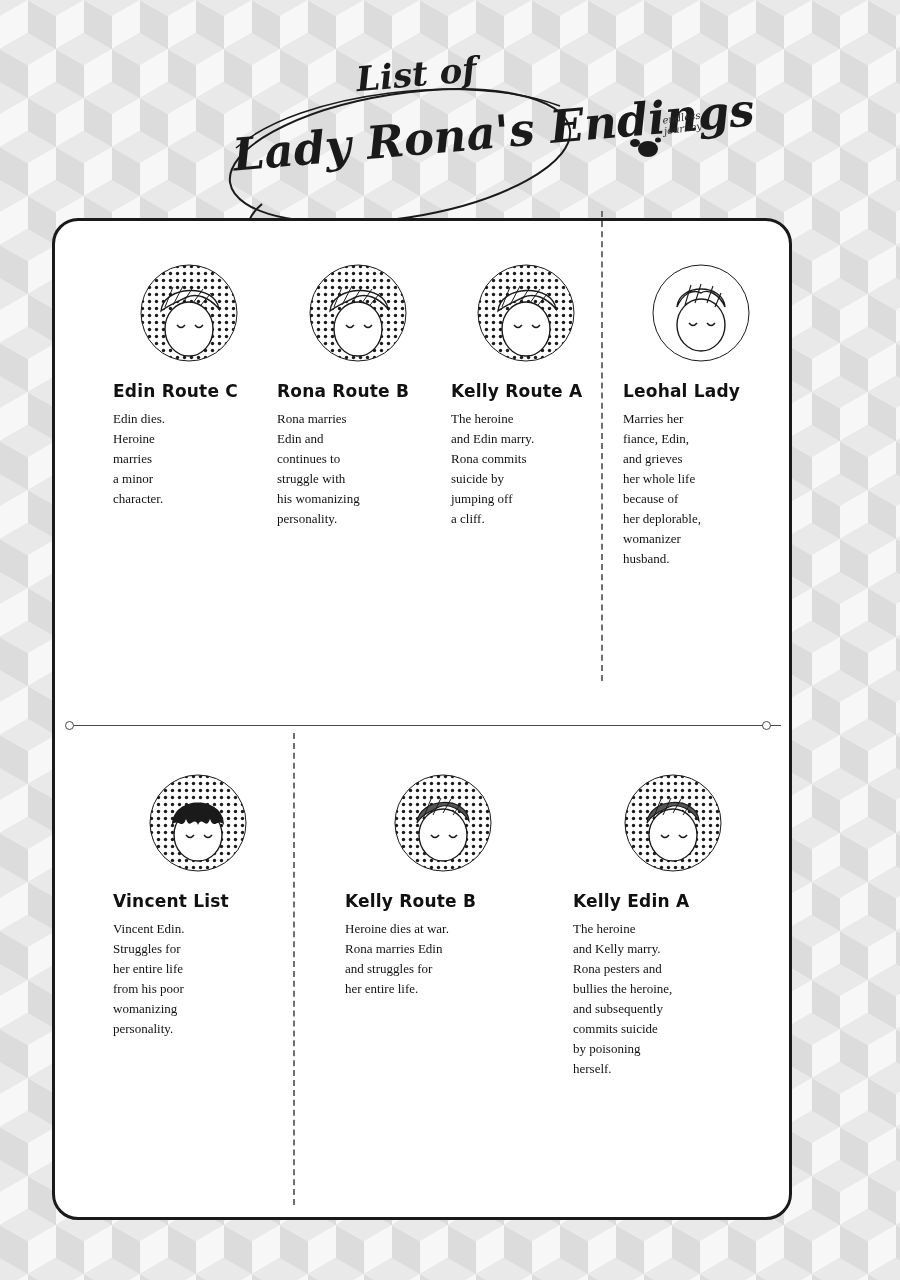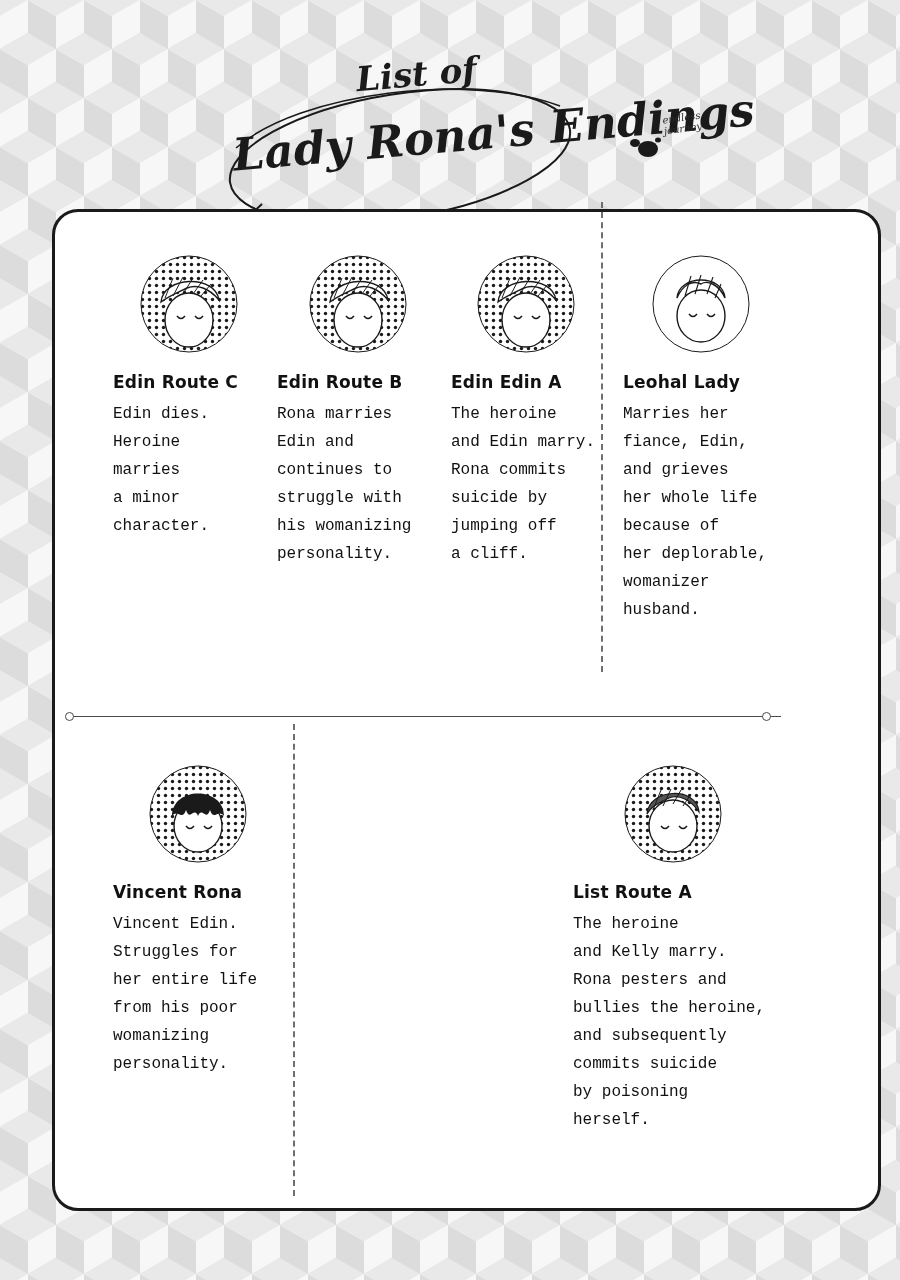--- a/index.html
+++ b/index.html
@@ -83,23 +83,23 @@
     position: absolute;
     top: 108px;
     left: 628px;
     width: 34px;
     height: 22px;
   }
 
   
   #panel {
     position: absolute;
-    top: 209px;
+    top: 218px;
     left: 52px;
-    width: 829px;
+    width: 740px;
     height: 1002px;
     background: #ffffff;
     border: 3px solid #1a1a1a;
     border-radius: 26px;
     box-sizing: border-box;
   }
 
   
   #mid-divider {
     position: absolute;
@@ -145,23 +145,23 @@
   .entry-title {
     font-family: "DejaVu Sans", sans-serif;
     font-weight: bold;
     font-size: 17px;
     color: #111111;
     letter-spacing: 0.2px;
     margin-bottom: 8px;
     white-space: nowrap;
   }
   .entry-desc {
-    font-family: Liberation Mono, monospace;
-    font-size: 16px;
-    line-height: 28px;
+    font-family: Liberation Serif, serif;
+    font-size: 13px;
+    line-height: 20px;
     color: #111111;
     white-space: pre-line;
   }
 </style>
 </head>
 <body>
 
 <div id="page">
 
   <div id="title-area">
@@ -228,21 +228,21 @@
           <g clip-path="url(#clip1)">
             <rect x="0" y="0" width="100" height="100" fill="url(#dots1)"></rect>
             <ellipse cx="50" cy="66" rx="24" ry="27" fill="#ffffff" stroke="#1a1a1a" stroke-width="1.4"></ellipse>
             <path d="M22 48 C 24 22, 76 20, 80 46 C 70 34, 58 30, 48 34 C 40 38, 30 42, 22 48 Z" fill="#ffffff" stroke="#1a1a1a" stroke-width="1.4"></path>
             <path d="M26 44 L 34 24 M34 42 L 44 23 M44 40 L 54 24 M54 40 L 64 26 M62 42 L 72 30" stroke="#1a1a1a" stroke-width="1" fill="none"></path>
             <path d="M38 62 q 4 5 8 0 M56 62 q 4 5 8 0" stroke="#1a1a1a" stroke-width="1.6" fill="none"></path>
           </g>
           <circle cx="50" cy="50" r="48" fill="none" stroke="#1a1a1a" stroke-width="1"></circle>
         </svg>
       </div>
-      <div class="entry-title">Edin Route B</div>
+      <div class="entry-title">Rona Route B</div>
       <div class="entry-desc">Rona marries
 Edin and
 continues to
 struggle with
 his womanizing
 personality.</div>
     </div>
 
     <div class="entry" style="top:42px; left:396px; width:150px;">
       <div class="portrait">
@@ -250,21 +250,21 @@
           <g clip-path="url(#clip1)">
             <rect x="0" y="0" width="100" height="100" fill="url(#dots1)"></rect>
             <ellipse cx="50" cy="66" rx="24" ry="27" fill="#ffffff" stroke="#1a1a1a" stroke-width="1.4"></ellipse>
             <path d="M22 48 C 24 22, 76 20, 80 46 C 70 34, 58 30, 48 34 C 40 38, 30 42, 22 48 Z" fill="#ffffff" stroke="#1a1a1a" stroke-width="1.4"></path>
             <path d="M26 44 L 34 24 M34 42 L 44 23 M44 40 L 54 24 M54 40 L 64 26 M62 42 L 72 30" stroke="#1a1a1a" stroke-width="1" fill="none"></path>
             <path d="M38 62 q 4 5 8 0 M56 62 q 4 5 8 0" stroke="#1a1a1a" stroke-width="1.6" fill="none"></path>
           </g>
           <circle cx="50" cy="50" r="48" fill="none" stroke="#1a1a1a" stroke-width="1"></circle>
         </svg>
       </div>
-      <div class="entry-title">Edin Edin A</div>
+      <div class="entry-title">Kelly Route A</div>
       <div class="entry-desc">The heroine
 and Edin marry.
 Rona commits
 suicide by
 jumping off
 a cliff.</div>
     </div>
 
     <div class="entry" style="top:42px; left:568px; width:156px;">
       <div class="portrait">
@@ -297,44 +297,63 @@
           </defs>
           <g clip-path="url(#clip4)">
             <rect x="0" y="0" width="100" height="100" fill="url(#dots1)"></rect>
             <ellipse cx="50" cy="62" rx="24" ry="26" fill="#ffffff" stroke="#1a1a1a" stroke-width="1.4"></ellipse>
             <path d="M24 52 C 24 22, 76 22, 76 52 C 70 44, 66 58, 62 46 C 58 58, 54 42, 50 52 C 46 42, 42 58, 38 46 C 34 58, 30 44, 24 52 Z" fill="#1a1a1a"></path>
             <path d="M38 62 q 4 5 8 0 M56 62 q 4 5 8 0" stroke="#1a1a1a" stroke-width="1.6" fill="none"></path>
           </g>
           <circle cx="50" cy="50" r="48" fill="none" stroke="#1a1a1a" stroke-width="1"></circle>
         </svg>
       </div>
-      <div class="entry-title">Vincent Rona</div>
+      <div class="entry-title">Vincent List</div>
       <div class="entry-desc">Vincent Edin.
 Struggles for
 her entire life
 from his poor
 womanizing
 personality.</div>
     </div>
 
-
-    <div class="entry" style="top:552px; left:518px; width:200px;">
+    <div class="entry" style="top:552px; left:290px; width:196px;">
       <div class="portrait">
         <svg viewBox="0 0 100 100" width="100" height="100">
           <g clip-path="url(#clip4)">
             <rect x="0" y="0" width="100" height="100" fill="url(#dots1)"></rect>
             <ellipse cx="50" cy="62" rx="24" ry="26" fill="#ffffff" stroke="#1a1a1a" stroke-width="1.4"></ellipse>
             <path d="M24 50 C 26 24, 74 22, 76 48 C 68 36, 56 30, 46 34 C 38 38, 28 42, 24 50 Z" fill="#555555" stroke="#1a1a1a" stroke-width="1.2"></path>
             <path d="M30 46 L 38 26 M40 42 L 48 25 M50 40 L 58 26 M60 42 L 68 30" stroke="#1a1a1a" stroke-width="1" fill="none"></path>
             <path d="M38 62 q 4 5 8 0 M56 62 q 4 5 8 0" stroke="#1a1a1a" stroke-width="1.6" fill="none"></path>
           </g>
           <circle cx="50" cy="50" r="48" fill="none" stroke="#1a1a1a" stroke-width="1"></circle>
         </svg>
       </div>
-      <div class="entry-title">List Route A</div>
+      <div class="entry-title">Kelly Route B</div>
+      <div class="entry-desc">Heroine dies at war.
+Rona marries Edin
+and struggles for
+her entire life.</div>
+    </div>
+
+    <div class="entry" style="top:552px; left:518px; width:200px;">
+      <div class="portrait">
+        <svg viewBox="0 0 100 100" width="100" height="100">
+          <g clip-path="url(#clip4)">
+            <rect x="0" y="0" width="100" height="100" fill="url(#dots1)"></rect>
+            <ellipse cx="50" cy="62" rx="24" ry="26" fill="#ffffff" stroke="#1a1a1a" stroke-width="1.4"></ellipse>
+            <path d="M24 50 C 26 24, 74 22, 76 48 C 68 36, 56 30, 46 34 C 38 38, 28 42, 24 50 Z" fill="#555555" stroke="#1a1a1a" stroke-width="1.2"></path>
+            <path d="M30 46 L 38 26 M40 42 L 48 25 M50 40 L 58 26 M60 42 L 68 30" stroke="#1a1a1a" stroke-width="1" fill="none"></path>
+            <path d="M38 62 q 4 5 8 0 M56 62 q 4 5 8 0" stroke="#1a1a1a" stroke-width="1.6" fill="none"></path>
+          </g>
+          <circle cx="50" cy="50" r="48" fill="none" stroke="#1a1a1a" stroke-width="1"></circle>
+        </svg>
+      </div>
+      <div class="entry-title">Kelly Edin A</div>
       <div class="entry-desc">The heroine
 and Kelly marry.
 Rona pesters and
 bullies the heroine,
 and subsequently
 commits suicide
 by poisoning
 herself.</div>
     </div>
 

